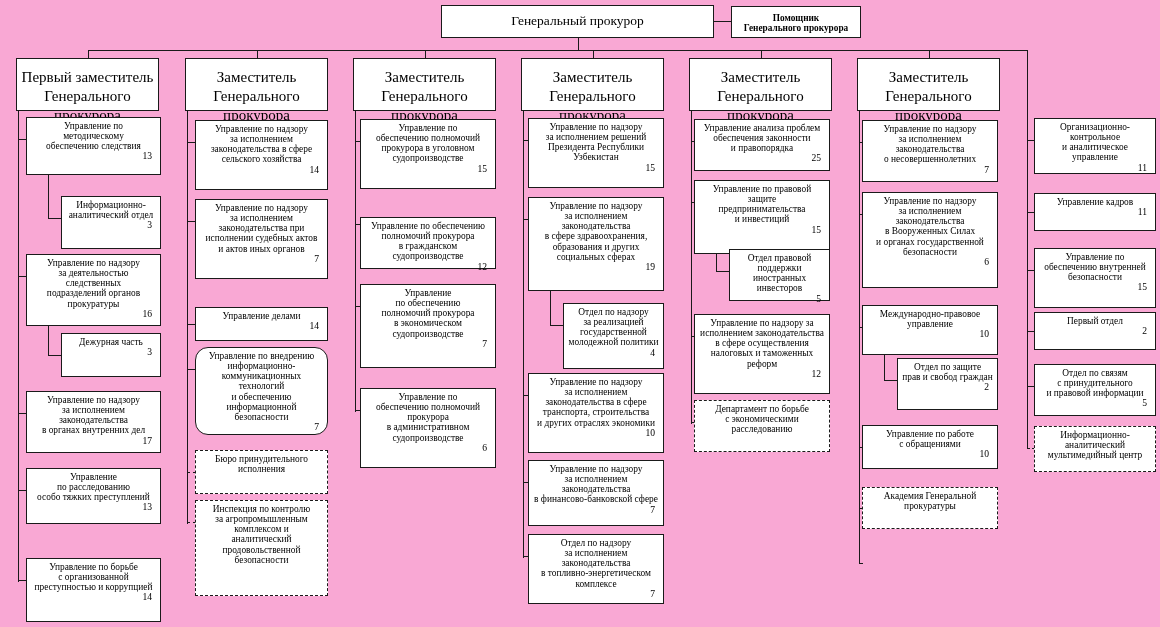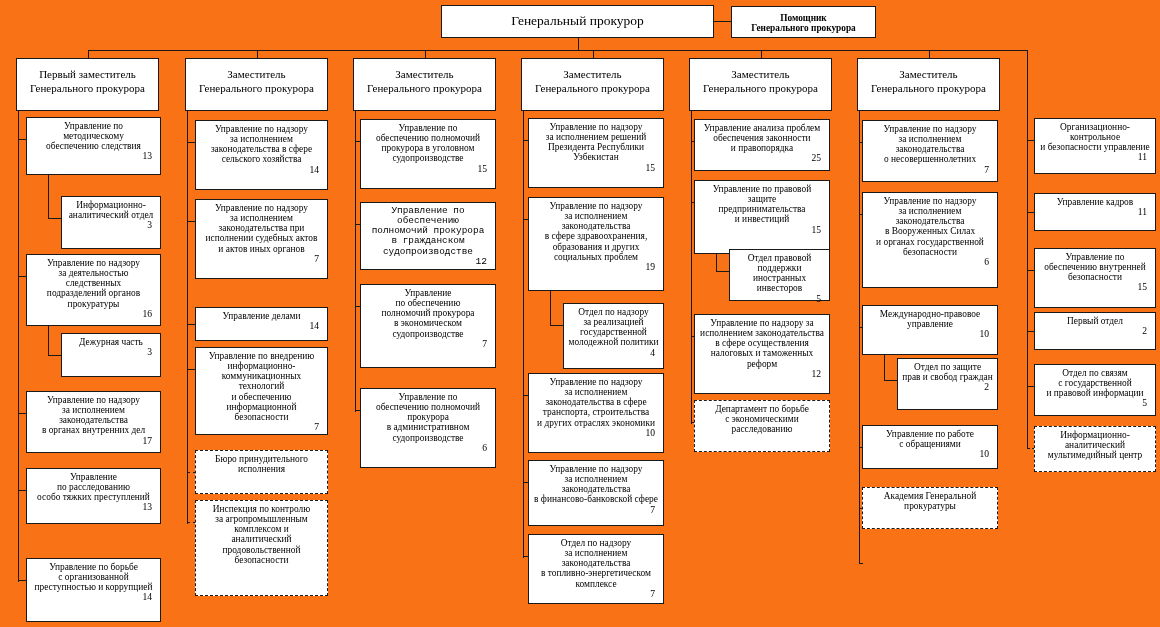--- a/index.html
+++ b/index.html
@@ -4,21 +4,21 @@
 <style>
   html,body{margin:0;padding:0;background:#ffffff;}
   body{
     font-family:"Liberation Serif", serif;
     color:#000;
   }
   #page{
     position:relative;
     width:1160px;
     height:627px;
-    background:#f97316;
+    background:#f9a8d4;
     overflow:hidden;
   }
 
   
   .box{
     position:absolute;
     box-sizing:border-box;
     border:1.6px solid #1a1a1a;
     background:#fff;
     text-align:center;
@@ -44,38 +44,38 @@
     font-size:13.5px;
     line-height:1.1;
     padding-top:8px;
   }
   .assist{
     font-size:9.3px;
     font-weight:bold;
     padding-top:6px;
   }
   .deputy{
-    font-size:11px;
+    font-size:15px;
     line-height:1.25;
     padding-top:9px;
   }
 
   
   .vline{position:absolute;background:#1a1a1a;width:1.4px;z-index:1;}
   .hline{position:absolute;background:#1a1a1a;height:1.4px;z-index:1;}
   .hline.d{background:none;border-top:1.5px dashed #1a1a1a;height:0;}
 </style>
 </head>
 <body>
 
 <div id="page">
     <div class="box top-title" style="left:441px;top:5px;width:273px;height:33px;">
       <span class="t">Генеральный прокурор</span>
     </div>
-    <div class="box assist" style="left:731px;top:6px;width:145px;height:32px;">
+    <div class="box assist" style="left:731px;top:6px;width:130px;height:32px;">
       <span class="t">Помощник</span>
       <span class="t">Генерального прокурора</span>
     </div>
     <div class="hline" style="left:714px;top:20.5px;width:17px;"></div>
     <div class="vline" style="left:577.5px;top:38px;height:12px;"></div>
     <div class="hline" style="left:87.5px;top:50px;width:939.5px;"></div>
     <div class="box deputy" style="left:16px;top:58px;width:143px;height:53px;">
       <span class="t">Первый заместитель</span>
       <span class="t">Генерального прокурора</span>
     </div>
@@ -155,21 +155,21 @@
       <span class="t">исполнении судебных актов</span>
       <span class="t">и актов иных органов</span>
       <span class="n">7</span>
     </div>
     <div class="hline" style="left:187px;top:221px;width:9px;"></div>
     <div class="box" style="left:195px;top:307px;width:133px;height:34px;">
       <span class="t">Управление делами</span>
       <span class="n">14</span>
     </div>
     <div class="hline" style="left:187px;top:324px;width:9px;"></div>
-    <div class="box" style="left:195px;top:347px;width:133px;height:88px;">
+    <div class="box" style="left:195px;top:347px;width:133px;height:88px;border-radius:13px;">
       <span class="t">Управление по внедрению</span>
       <span class="t">информационно-</span>
       <span class="t">коммуникационных технологий</span>
       <span class="t">и обеспечению</span>
       <span class="t">информационной безопасности</span>
       <span class="n">7</span>
     </div>
     <div class="hline" style="left:187px;top:369px;width:9px;"></div>
     <div class="box dashed" style="left:195px;top:450px;width:133px;height:44px;">
       <span class="t">Бюро принудительного</span>
@@ -193,21 +193,21 @@
     <div class="vline" style="left:355px;top:88px;height:324px;"></div>
     <div class="hline" style="left:355px;top:88px;width:0px;"></div>
     <div class="box" style="left:360px;top:119px;width:136px;height:70px;">
       <span class="t">Управление по</span>
       <span class="t">обеспечению полномочий</span>
       <span class="t">прокурора в уголовном</span>
       <span class="t">судопроизводстве</span>
       <span class="n">15</span>
     </div>
     <div class="hline" style="left:355px;top:141px;width:6px;"></div>
-    <div class="box" style="left:360px;top:202px;width:136px;height:68px;font-family:Liberation Mono, monospace;">
+    <div class="box" style="left:360px;top:217px;width:136px;height:52px;">
       <span class="t">Управление по обеспечению</span>
       <span class="t">полномочий прокурора</span>
       <span class="t">в гражданском</span>
       <span class="t">судопроизводстве</span>
       <span class="n">12</span>
     </div>
     <div class="hline" style="left:355px;top:224px;width:6px;"></div>
     <div class="box" style="left:360px;top:284px;width:136px;height:84px;">
       <span class="t">Управление</span>
       <span class="t">по обеспечению</span>
@@ -240,21 +240,21 @@
       <span class="t">Узбекистан</span>
       <span class="n">15</span>
     </div>
     <div class="hline" style="left:523px;top:140px;width:6px;"></div>
     <div class="box" style="left:528px;top:197px;width:136px;height:94px;">
       <span class="t">Управление по надзору</span>
       <span class="t">за исполнением</span>
       <span class="t">законодательства</span>
       <span class="t">в сфере здравоохранения,</span>
       <span class="t">образования и других</span>
-      <span class="t">социальных проблем</span>
+      <span class="t">социальных сферах</span>
       <span class="n">19</span>
     </div>
     <div class="hline" style="left:523px;top:219px;width:6px;"></div>
     <div class="box" style="left:563px;top:303px;width:101px;height:66px;">
       <span class="t">Отдел по надзору</span>
       <span class="t">за реализацией</span>
       <span class="t">государственной</span>
       <span class="t">молодежной политики</span>
       <span class="n">4</span>
     </div>
@@ -378,21 +378,21 @@
       <span class="t">Академия Генеральной</span>
       <span class="t">прокуратуры</span>
     </div>
     <div class="hline d" style="left:859px;top:508px;width:4px;"></div>
     <div class="hline d" style="left:859px;top:563px;width:4px;"></div>
     <div class="vline" style="left:1027px;top:50px;height:92px;"></div>
     <div class="vline" style="left:1027px;top:142px;height:306px;"></div>
     <div class="box" style="left:1034px;top:118px;width:122px;height:56px;">
       <span class="t">Организационно-</span>
       <span class="t">контрольное</span>
-      <span class="t">и безопасности управление</span>
+      <span class="t">и аналитическое управление</span>
       <span class="n">11</span>
     </div>
     <div class="hline" style="left:1027px;top:140px;width:8px;"></div>
     <div class="box" style="left:1034px;top:193px;width:122px;height:38px;">
       <span class="t">Управление кадров</span>
       <span class="n">11</span>
     </div>
     <div class="hline" style="left:1027px;top:212px;width:8px;"></div>
     <div class="box" style="left:1034px;top:248px;width:122px;height:60px;">
       <span class="t">Управление по</span>
@@ -401,21 +401,21 @@
       <span class="n">15</span>
     </div>
     <div class="hline" style="left:1027px;top:270px;width:8px;"></div>
     <div class="box" style="left:1034px;top:312px;width:122px;height:38px;">
       <span class="t">Первый отдел</span>
       <span class="n">2</span>
     </div>
     <div class="hline" style="left:1027px;top:331px;width:8px;"></div>
     <div class="box" style="left:1034px;top:364px;width:122px;height:52px;">
       <span class="t">Отдел по связям</span>
-      <span class="t">с государственной</span>
+      <span class="t">с принудительного</span>
       <span class="t">и правовой информации</span>
       <span class="n">5</span>
     </div>
     <div class="hline" style="left:1027px;top:386px;width:8px;"></div>
     <div class="box dashed" style="left:1034px;top:426px;width:122px;height:46px;">
       <span class="t">Информационно-</span>
       <span class="t">аналитический</span>
       <span class="t">мультимедийный центр</span>
     </div>
     <div class="hline d" style="left:1027px;top:448px;width:8px;"></div>

